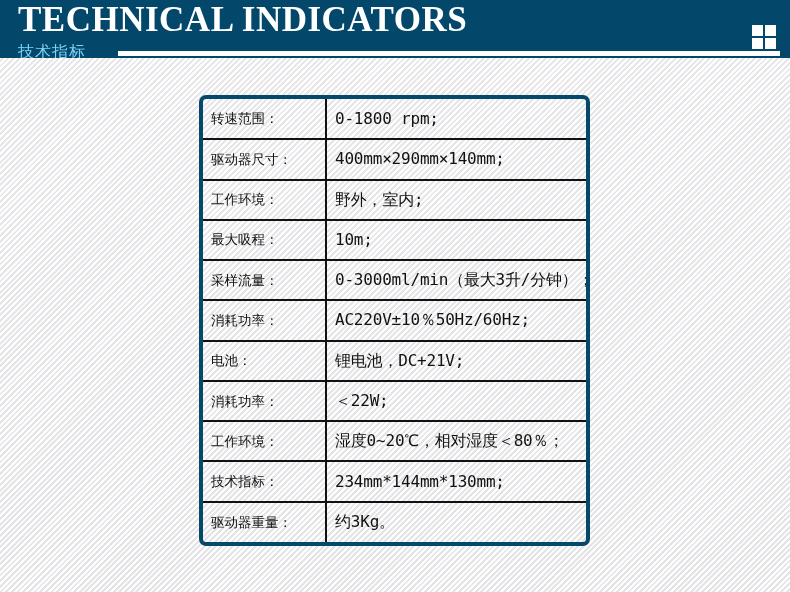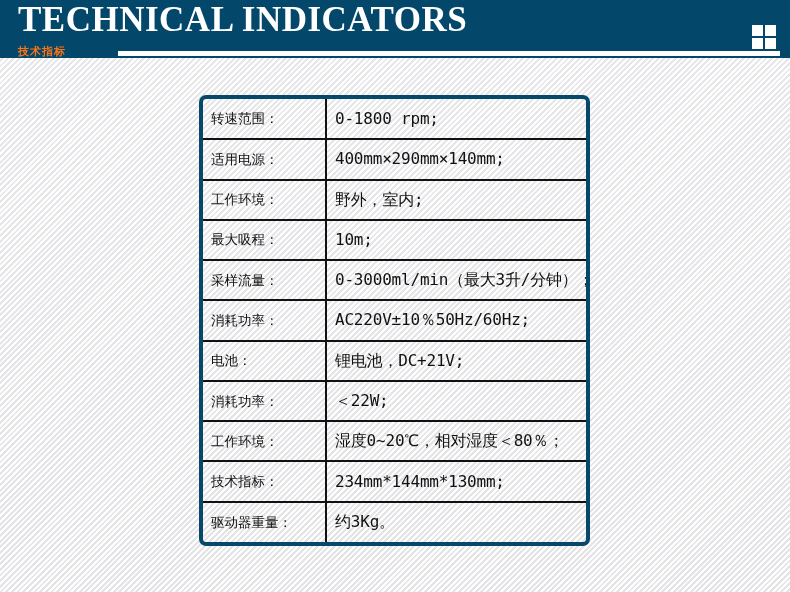--- a/index.html
+++ b/index.html
@@ -49,24 +49,24 @@
     letter-spacing: 0.5px;
     color: #ffffff;
     white-space: nowrap;
     line-height: 42px;
   }
   #header-subtitle {
     position: absolute;
     left: 18px;
     top: 41px;
     font-family: "DejaVu Sans", "Liberation Sans", sans-serif;
-    font-weight: bold;
-    font-size: 11px;
+    font-weight: normal;
+    font-size: 16px;
     letter-spacing: 1px;
-    color: #f97316;
+    color: #7dd3fc;
     white-space: nowrap;
     line-height: 22px;
   }
   #header-rule {
     position: absolute;
     left: 118px;
     top: 51px;
     width: 662px;
     height: 5px;
     background: #ffffff;
@@ -148,21 +148,21 @@
   </div>
 
   <div id="spec-table-wrap">
     <table id="spec-table">
       <tbody id="spec-table-body">
       <tr style="height: 9.09091%; padding-left: 8px;">
             <td class="spec-label">转速范围：</td>
             <td class="spec-value">0-1800   rpm;</td>
           </tr>
           <tr style="height: 9.09091%;">
-            <td class="spec-label">适用电源：</td>
+            <td class="spec-label">驱动器尺寸：</td>
             <td class="spec-value">400mm×290mm×140mm;</td>
           </tr>
           <tr style="height: 9.09091%;">
             <td class="spec-label">工作环境：</td>
             <td class="spec-value">野外，室内;</td>
           </tr>
           <tr style="height: 9.09091%;">
             <td class="spec-label">最大吸程：</td>
             <td class="spec-value">10m;</td>
           </tr>

